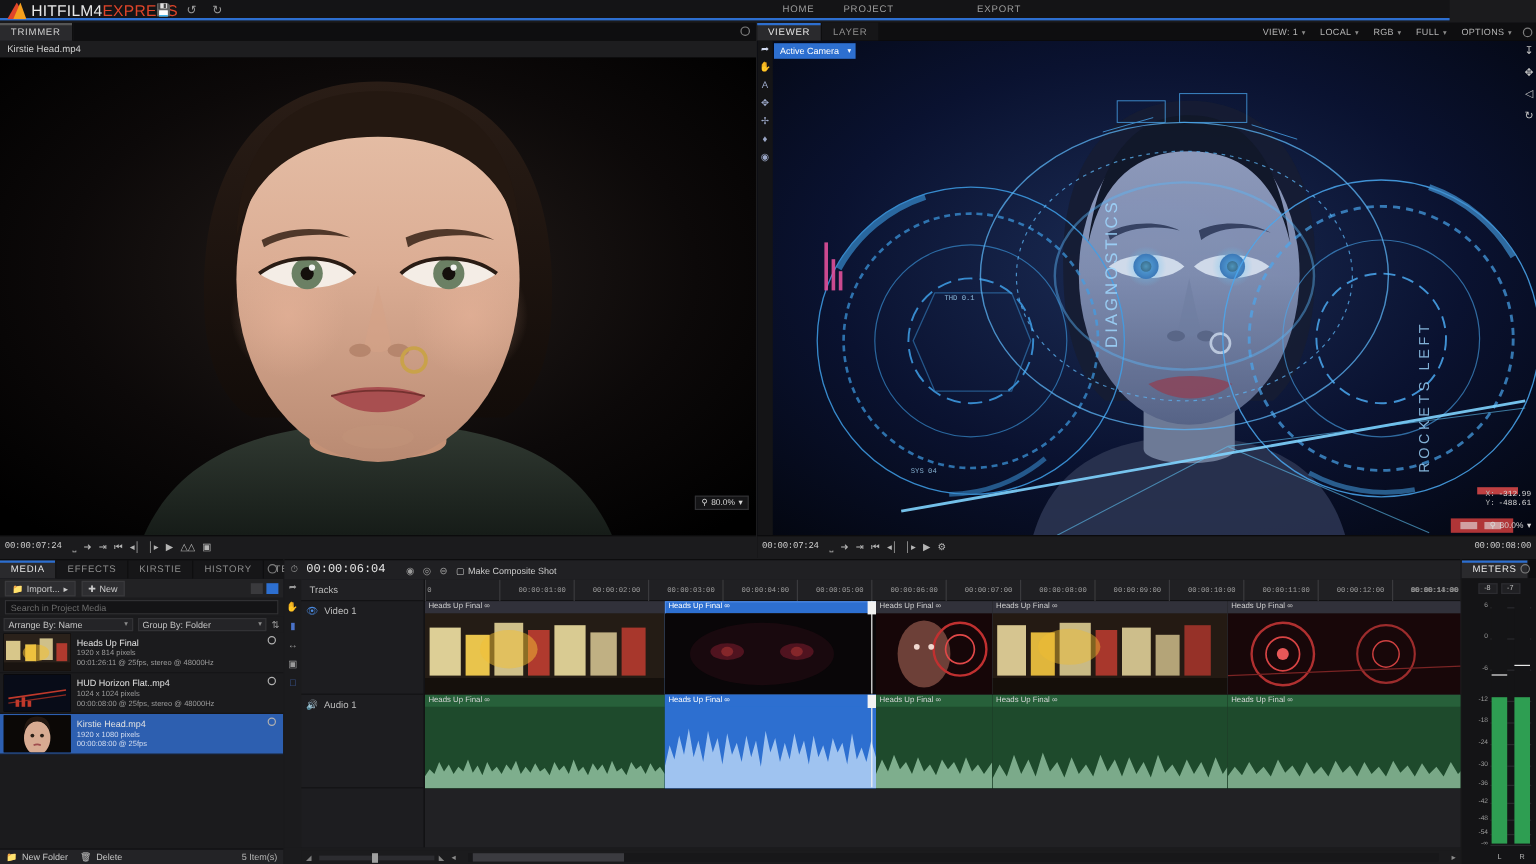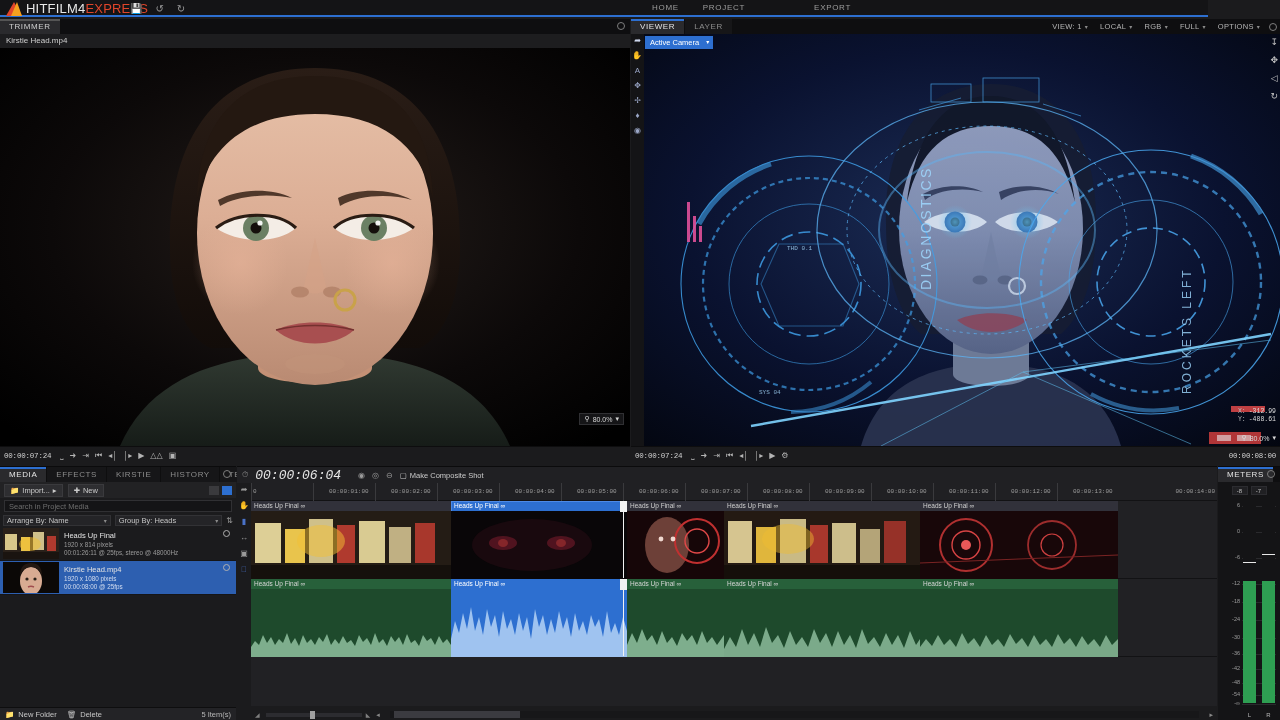--- a/index.html
+++ b/index.html
@@ -104,21 +104,21 @@
 
   
   .timeline { position:absolute; left:237px; top:466px; width:980px; height:254px; background:#1b1b1d;
               border-top:1px solid #0b0b0c; }
   .timeline .tabrow { position:relative; height:15px; background:#0e0e10; display:flex; }
   .timeline .tab.cs { background:#202024; color:#c7c7c7; padding-right:16px; position:relative; }
   .timeline .tab.cs:after { content:"\2715"; position:absolute; right:5px; top:0; font-size:6px; color:#8e8e8e;
                             border:1px solid #6a6a6a; border-radius:50%; width:7px; height:7px; line-height:6px;
                             text-align:center; top:4px; }
   .tl-toolbar { height:16px; display:flex; align-items:center; gap:7px; padding:0 5px; background:#202023; }
-  .tl-tc { font-family:"Liberation Mono", monospace; font-size:13px; color:#e6e6e6;font-style:italic; }
+  .tl-tc { font-family:"Liberation Mono", monospace; font-size:10px; color:#e6e6e6; }
   .mkbtn { display:flex; align-items:center; gap:3px; font-size:7.5px; color:#cbcbcb; }
   .tl-body { position:relative; height:223px; display:flex; }
   .tl-tools { width:14px; background:#1b1b1d; display:flex; flex-direction:column; align-items:center;
               padding-top:2px; gap:7px; color:#9a9a9a; font-size:8px; }
   .tl-tools .b { color:#4a72c8; }
   .tl-headers { width:103px; background:#1d1d20; border-right:1px solid #0e0e0f; }
   .tracks-lbl { height:18px; line-height:18px; padding-left:7px; font-size:8px; color:#bcbcbc;
                 background:#202023; border-bottom:1px solid #121214; }
   .thead { height:78px; border-bottom:1px solid #131315; padding:4px 0 0 4px; display:flex; gap:5px;
            align-items:flex-start; }
@@ -462,21 +462,21 @@
         <span>New</span>
       </div>
       <div class="viewtoggles">
         <div class="vt"></div>
         <div class="vt on"></div>
       </div>
     </div>
     <div class="msearch">Search in Project Media</div>
     <div class="arrange">
       <div class="arr-sel">Arrange By: Name</div>
-      <div class="arr-sel">Group By: Heads</div>
+      <div class="arr-sel">Group By: Folder</div>
       <span style="color:#9c9c9c;font-size:8px">⇅</span>
     </div>
 
     <div class="mlist">
       <div class="mrow">
         <div class="mthumb">
           <svg viewBox="0 0 56 31" width="56" height="31">
             <rect width="56" height="31" fill="#2a211a"></rect>
             <rect x="2" y="6" width="12" height="16" fill="#d8c78a"></rect>
               <rect x="18" y="9" width="9" height="14" fill="#e9c44c"></rect>
@@ -487,20 +487,38 @@
           </svg>
         </div>
         <div class="minfo">
           <div class="mname">Heads Up Final</div>
           <div class="mmeta">1920 x 814 pixels</div>
           <div class="mmeta">00:01:26:11 @ 25fps, stereo @ 48000Hz</div>
         </div>
         <div class="mgear"></div>
       </div>
 
+      <div class="mrow">
+        <div class="mthumb">
+          <svg viewBox="0 0 56 31" width="56" height="31">
+            <rect width="56" height="31" fill="#080c18"></rect>
+            <path d="M4 20 L52 13" stroke="#c0392b" stroke-width="1.4" fill="none"></path>
+            <path d="M4 24 L52 17" stroke="#8e2a22" stroke-width="1" fill="none"></path>
+            <rect x="10" y="21" width="3" height="6" fill="#c0392b"></rect>
+              <rect x="15" y="19" width="3" height="8" fill="#c0392b"></rect>
+            <rect x="20" y="22" width="3" height="5" fill="#c0392b"></rect>
+          </svg>
+        </div>
+        <div class="minfo">
+          <div class="mname">HUD Horizon Flat..mp4</div>
+          <div class="mmeta">1024 x 1024 pixels</div>
+          <div class="mmeta">00:00:08:00 @ 25fps, stereo @ 48000Hz</div>
+        </div>
+        <div class="mgear"></div>
+      </div>
 
 
 
       <div class="mrow sel">
         <div class="mthumb">
           <svg viewBox="0 0 56 31" width="56" height="31">
             <rect width="56" height="31" fill="#0b0806"></rect>
             <ellipse cx="28" cy="19" rx="11" ry="14" fill="#d8ab92"></ellipse>
             <path d="M17 14 C17 4 22 1 28 1 C34 1 39 4 39 14 C37 8 33 5 28 5 C23 5 19 8 17 14 Z" fill="#241811"></path>
             <circle cx="24" cy="17" r="1.6" fill="#2a2018"></circle>
@@ -543,20 +561,31 @@
     <div class="tl-body">
       <div class="tl-tools">
         <span>➦</span>
         <span>✋</span>
         <span class="b">▮</span>
         <span>↔</span>
         <span>▣</span>
         <span class="b">⎕</span>
       </div>
 
+      <div class="tl-headers">
+        <div class="tracks-lbl">Tracks</div>
+        <div class="thead">
+          <span class="eye">👁</span>
+          <span class="tname">Video 1</span>
+        </div>
+        <div class="thead">
+          <span class="eye">🔊</span>
+          <span class="tname">Audio 1</span>
+        </div>
+      </div>
 
       <div class="tl-canvas">
         <div class="ruler">
           <div class="rtick" style="left:0"></div>
             <div class="rlbl" style="left:2px">0</div>
           <div class="rtick" style="left:62px"></div>
             <div class="rlbl" style="left:78px">00:00:01:00</div>
           <div class="rtick" style="left:124px"></div>
             <div class="rlbl" style="left:140px">00:00:02:00</div>
           <div class="rtick" style="left:186px"></div>

